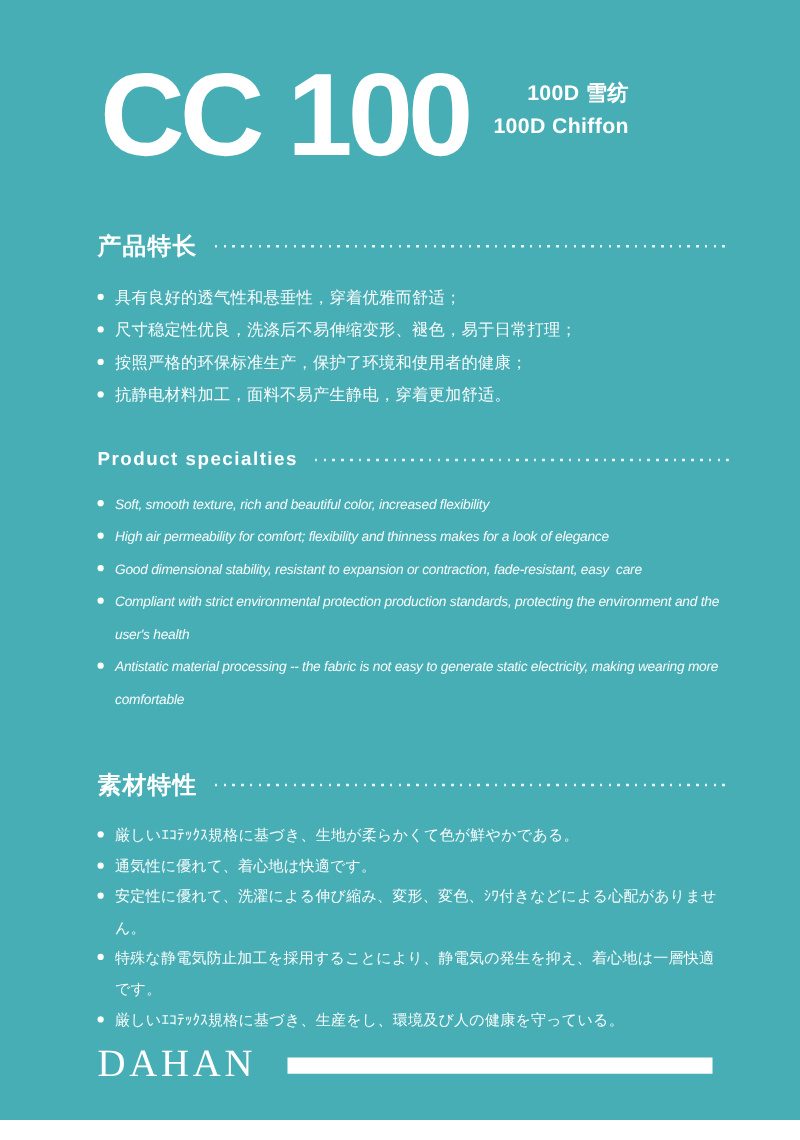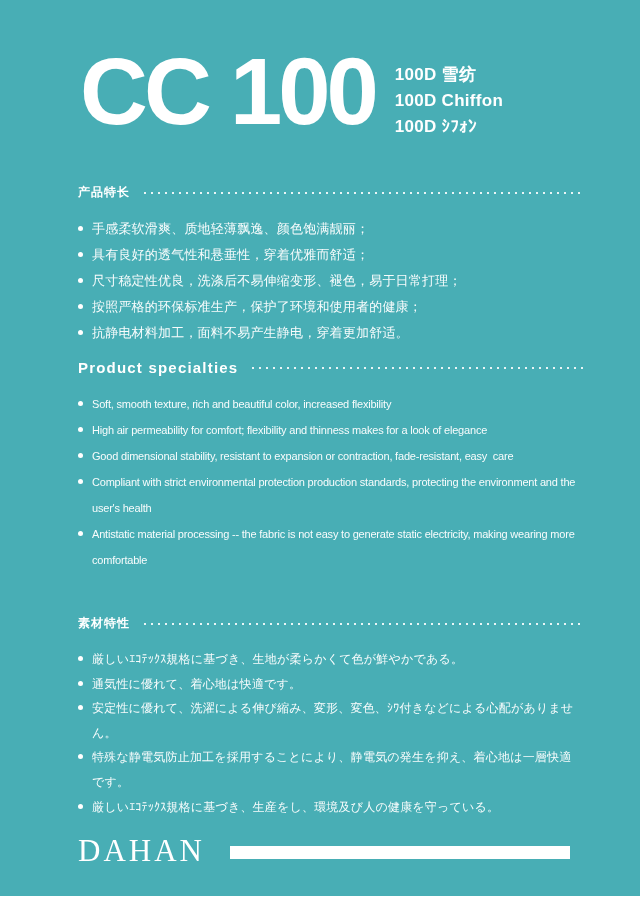--- a/index.html
+++ b/index.html
@@ -31,39 +31,40 @@
     white-space: nowrap;
   }
   .subtitle {
     margin-left: 20px;
     margin-top: 12px;
     font-size: 17px;
     font-weight: bold;
     line-height: 26px;
     letter-spacing: 0.3px;
     white-space: nowrap;
+    text-align: right;
   }
 
   
   .sec {
     position: absolute;
     left: 78px;
     width: 505px;
   }
   .sec-zh { top: 184px; }
   .sec-en { top: 359px; }
   .sec-ja { top: 615px; }
 
   .sec-head {
     display: flex;
     align-items: center;
   }
   .sec-head h2 {
     margin: 0;
-    font-size: 12px;
+    font-size: 19px;
     font-weight: bold;
     letter-spacing: 1px;
     white-space: nowrap;
   }
   .sec-en .sec-head h2 { font-size: 15px; letter-spacing: 1.2px; }
   .dots {
     flex: 1;
     height: 2px;
     margin-left: 14px;
     background-image: repeating-linear-gradient(
@@ -87,21 +88,21 @@
   .sec li::before {
     content: "";
     display: inline-block;
     width: 5px; height: 5px;
     border-radius: 50%;
     background: #ffffff;
     margin-right: 9px;
     vertical-align: 2px;
   }
   .sec-zh li { font-size: 13px; line-height: 26px; letter-spacing: 0.2px; }
-  .sec-en li { font-size: 11px; line-height: 26px; letter-spacing: -0.2px; }
+  .sec-en li { font-size: 11px; line-height: 26px; letter-spacing: -0.2px; font-style: italic; }
   .sec-ja li { font-size: 12px; line-height: 24.6px; letter-spacing: 0.2px; }
 
   
   .footer {
     position: absolute;
     top: 812px; left: 78px;
     width: 492px;
     display: flex;
     align-items: center;
     margin-top: 24px;
@@ -126,31 +127,29 @@
 </head>
 <body>
 
 <div class="page">
 
   <header class="masthead">
     <h1 class="title">CC 100</h1>
     <div class="subtitle">
       <div>100D 雪纺</div>
       <div>100D Chiffon</div>
-      <div>100D ｼﾌｫﾝ</div>
     </div>
   </header>
 
   <section class="sec sec-zh">
     <div class="sec-head">
       <h2>产品特长</h2>
       <div class="dots"></div>
     </div>
     <ul>
-      <li>手感柔软滑爽、质地轻薄飘逸、颜色饱满靓丽；</li>
       <li>具有良好的透气性和悬垂性，穿着优雅而舒适；</li>
       <li>尺寸稳定性优良，洗涤后不易伸缩变形、褪色，易于日常打理；</li>
       <li>按照严格的环保标准生产，保护了环境和使用者的健康；</li>
       <li>抗静电材料加工，面料不易产生静电，穿着更加舒适。</li>
     </ul>
   </section>
 
   <section class="sec sec-en">
     <div class="sec-head">
       <h2>Product specialties</h2>

